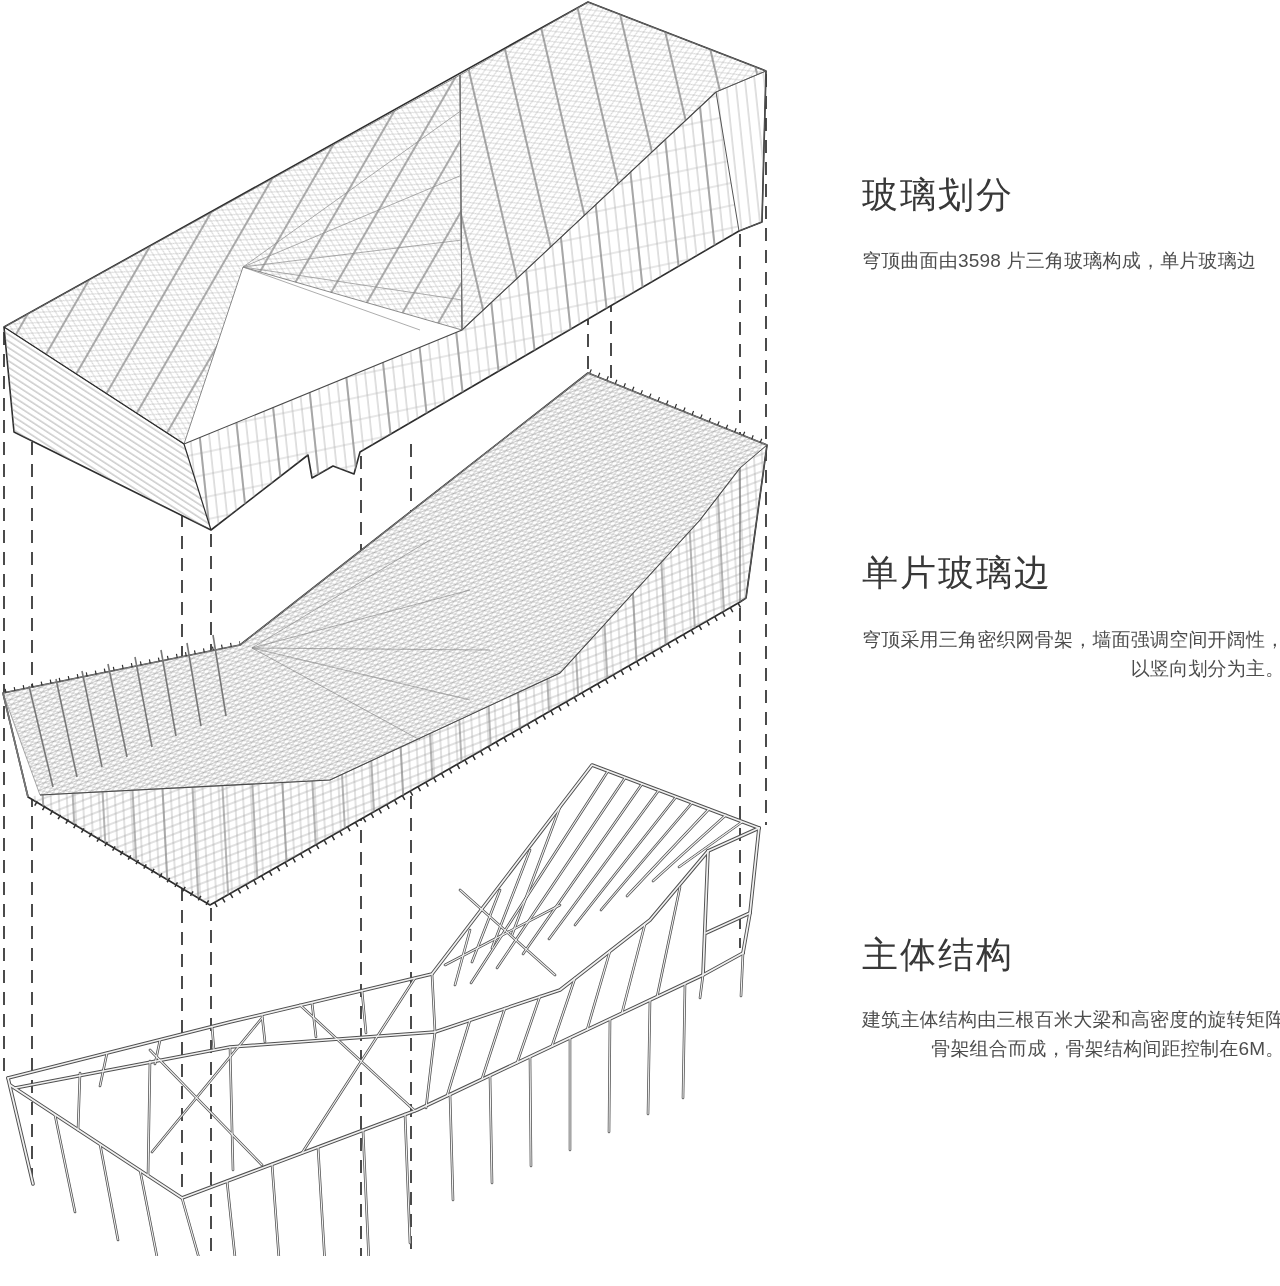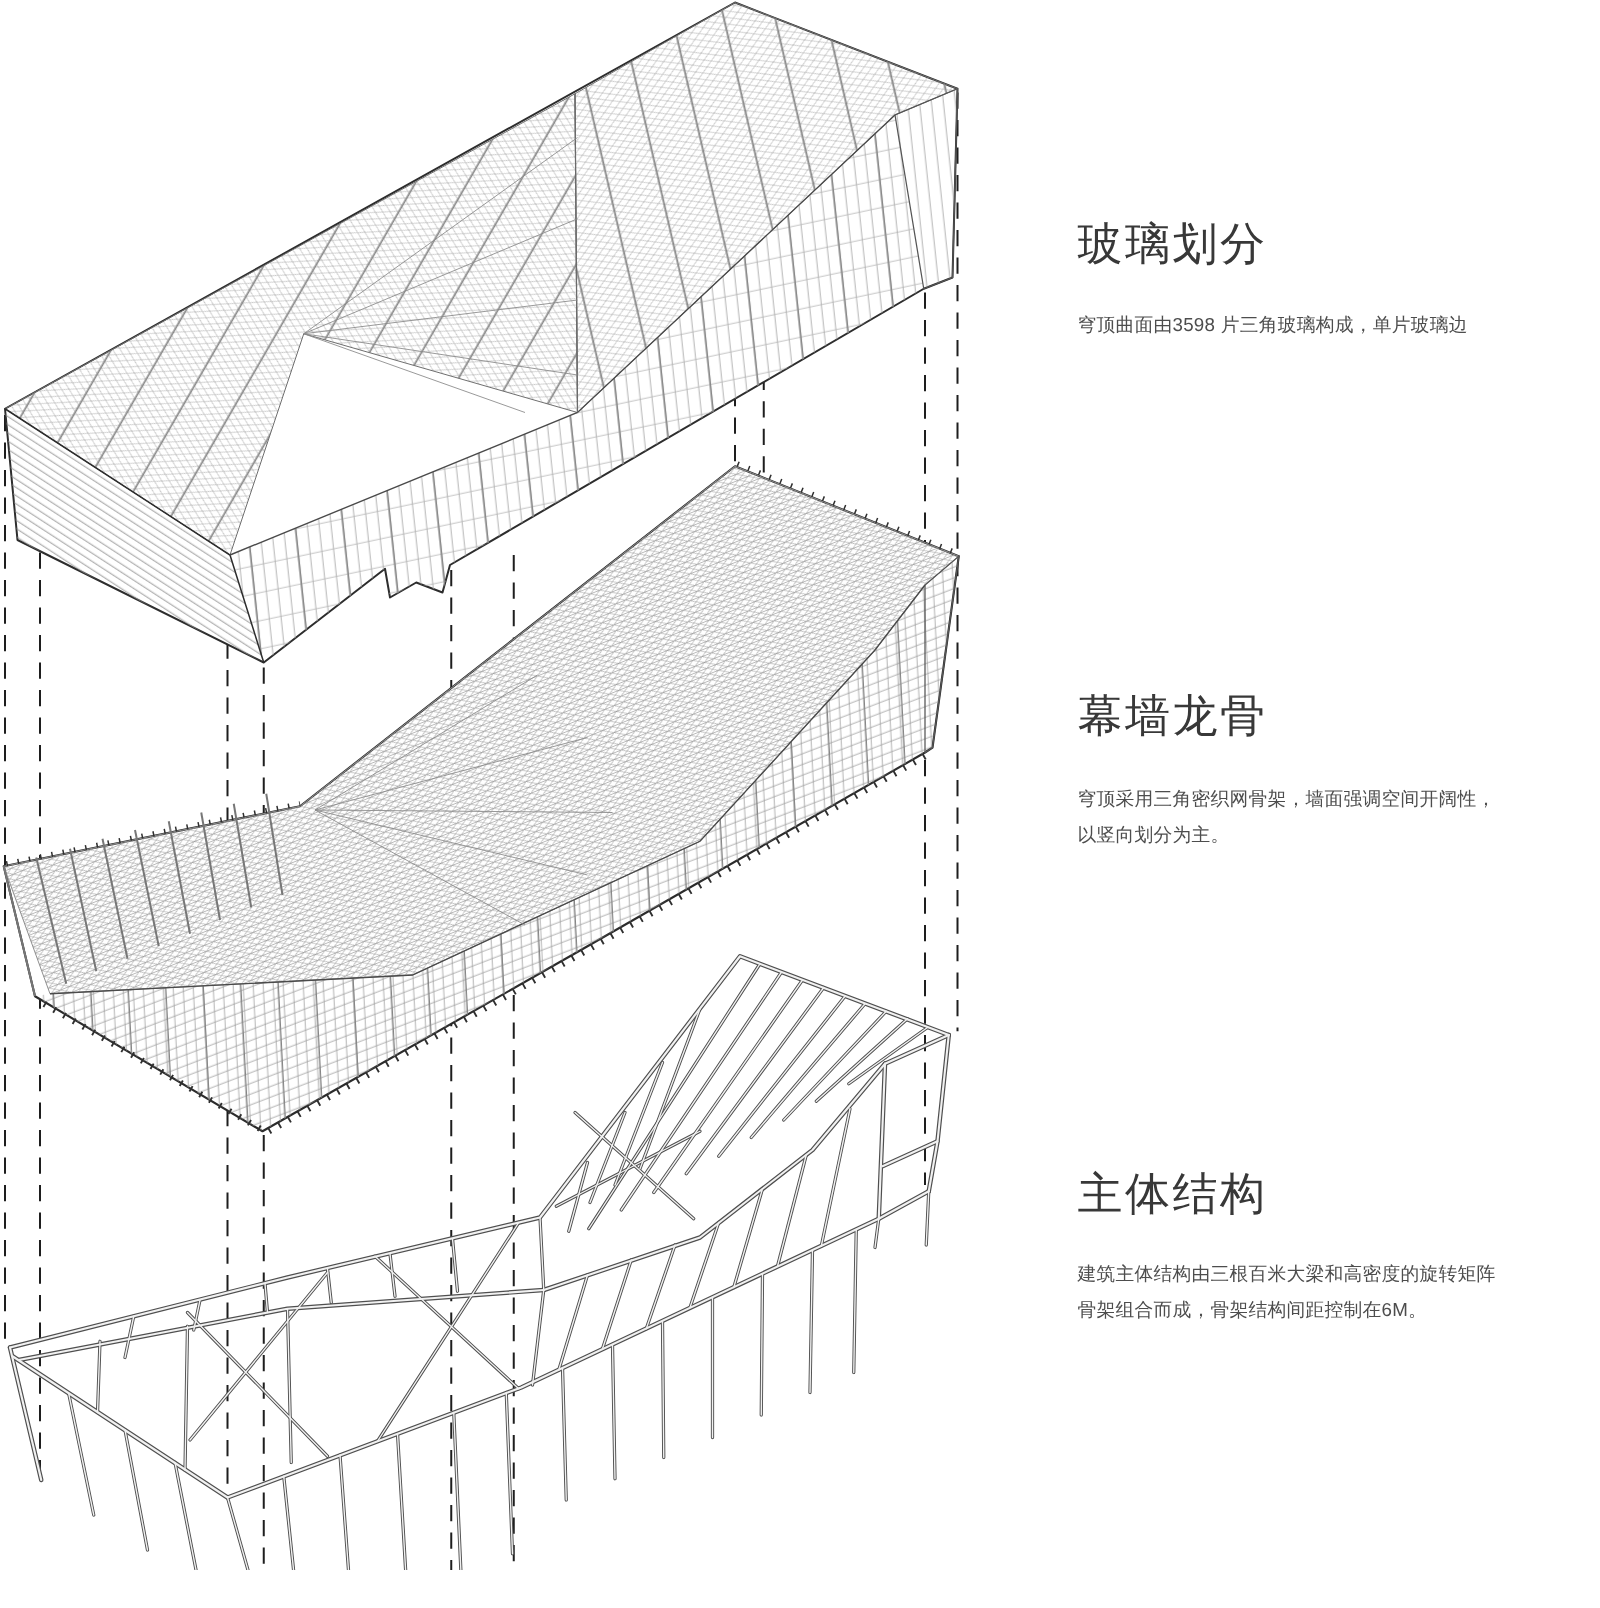--- a/index.html
+++ b/index.html
@@ -1,21 +1,21 @@
 <!DOCTYPE html>
 <html><head>
 <meta charset="utf-8">
 <style>
   html,body{margin:0;padding:0;background:#ffffff;}
   .page{position:relative;width:1280px;height:1256px;background:#ffffff;overflow:hidden;
-        font-family:"Liberation Sans","DejaVu Sans",sans-serif;}
+        font-family:"Liberation Sans","DejaVu Sans",sans-serif;text-align:right;}
   .drawing{position:absolute;left:0;top:0;width:1280px;height:1286px;}
   .sec-title{position:absolute;left:862px;font-size:36px;line-height:1;letter-spacing:2px;
              color:#383838;font-weight:500;white-space:nowrap;}
-  .sec-body{position:absolute;left:862px;font-size:15px;line-height:29px;letter-spacing:.2px;
+  .sec-body{position:absolute;left:862px;font-size:19px;line-height:29px;letter-spacing:.2px;
             color:#4d4d4d;white-space:nowrap;font-weight:400;}
   
   #frame-src{stroke:#4f4f4f;stroke-width:3.6;fill:none;stroke-linecap:round;stroke-linejoin:round;}
   #frame-src .thin{stroke-width:2.6;}
   #frame-top{stroke:#f1f1f1;stroke-width:1.7;fill:none;stroke-linecap:round;stroke-linejoin:round;}
   #frame-top .thin{stroke-width:1.1;}
 </style>
 </head>
 <body>
 
@@ -255,21 +255,21 @@
         <path d="M243,267 L462,110 M243,267 L462,175 M243,267 L462,240 M243,267 L462,300 M243,267 L420,330"></path>
       </g>
     </g>
   </svg>
 
   <div class="sec-title" style="top:177px">玻璃划分</div>
   <div class="sec-body" style="top:246px">
     <div>穹顶曲面由3598 片三角玻璃构成，单片玻璃边</div>
   </div>
 
-  <div class="sec-title" style="top:555px">幕墙龙骨</div>
+  <div class="sec-title" style="top:555px">单片玻璃边</div>
   <div class="sec-body" style="top:625px">
     <div>穹顶采用三角密织网骨架，墙面强调空间开阔性，</div>
     <div>以竖向划分为主。</div>
   </div>
 
   <div class="sec-title" style="top:937px">主体结构</div>
   <div class="sec-body" style="top:1005px">
     <div>建筑主体结构由三根百米大梁和高密度的旋转矩阵</div>
     <div>骨架组合而成，骨架结构间距控制在6M。</div>
   </div>

